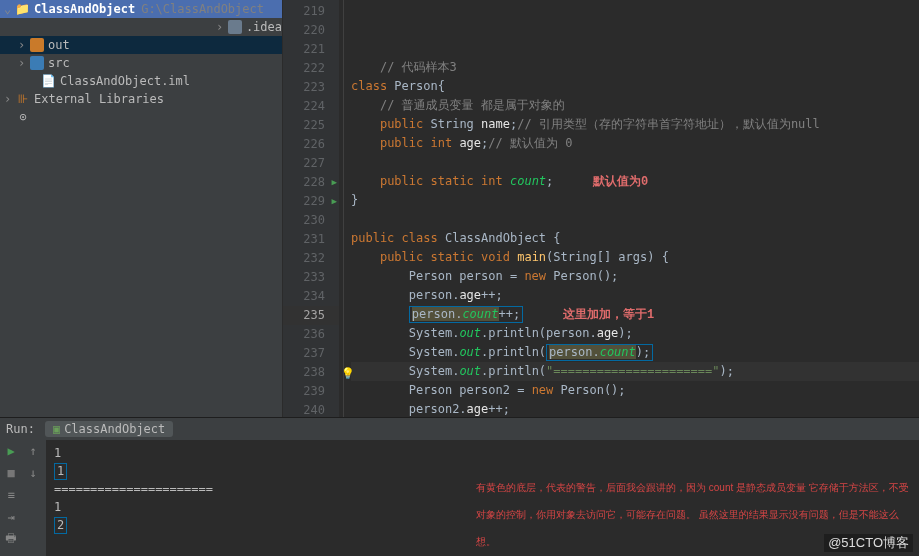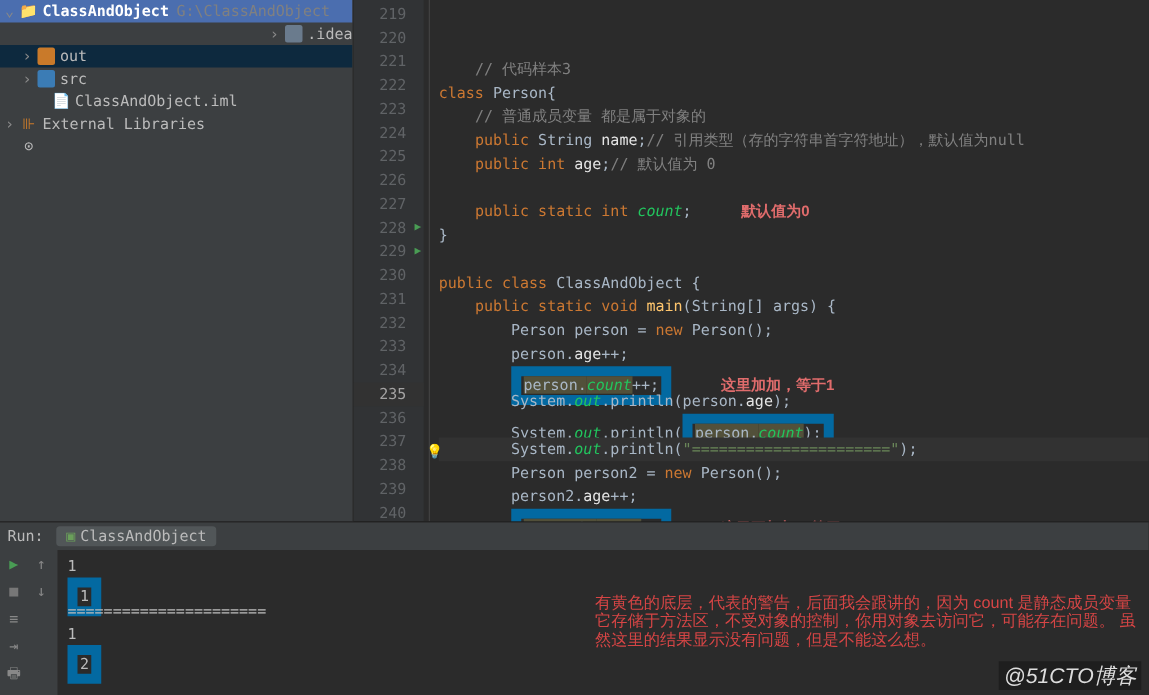--- a/index.html
+++ b/index.html
@@ -49,33 +49,33 @@
       width: 56px;
       background: #313335;
       text-align: right;
       color: #606366;
       padding-top: 2px;
       flex-shrink: 0;
     }
     .gutter .ln { height: 19px; line-height: 19px; padding-right: 14px; position: relative; }
     .gutter .ln.active { background: #323232; color: #a4a3a3; }
     .gutter .play::after { content: "▶"; color: #499c54; position: absolute; right: 2px; font-size: 9px; }
-    .code { flex: 1; padding-top: 4px; padding-left: 12px; white-space: pre; position: relative; }
+    .code { flex: 1; padding-top: 16px; padding-left: 12px; white-space: pre; position: relative; }
     .code .line { height: 19px; line-height: 19px; position: relative; }
     .code .line.active { background: #323232; }
     .bulb { position: absolute; left: -10px; top: 2px; color: #e8bf6a; font-size: 11px; }
     .border-line { position: absolute; left: 4px; top: 0; bottom: 0; width: 1px; background: #404040; }
     .kw { color: #cc7832; }
     .str { color: #6a8759; }
     .cmt { color: #808080; }
     .fld { color: #e5e5e5; }
     .fldit { color: #22c55e; font-style: italic; }
     .fn { color: #ffc66d; }
-    .anno-red { color: #e06c6c; font-weight: bold; margin-left: 18px; font-family: Liberation Sans, sans-serif; }
-    .box-red { border: 8px solid #0369a1; padding: 0 2px; display: inline-block; line-height: 15px; }
+    .anno-red { color: #e06c6c; font-weight: bold; margin-left: 18px; font-family: Liberation Mono, monospace; }
+    .box-red { border: 1px solid #0369a1; padding: 0 2px; display: inline-block; line-height: 15px; }
     .warn-hl { background: #52503a; }
     .bottom {
       height: 139px;
       background: #2b2b2b;
       border-top: 1px solid #1e1e1e;
       display: flex;
       flex-direction: column;
     }
     .run-tab {
       height: 22px;
@@ -89,33 +89,32 @@
     .run-gutter { width: 46px; background: #3c3f41; }
     .run-gutter .btn { width: 22px; height: 22px; display: flex; align-items: center; justify-content: center; color: #888; font-size: 12px; }
     .run-gutter-col2 { position: absolute; left: 22px; top: 0; }
     .console { flex: 1; padding: 4px 8px; color: #bbbbbb; line-height: 18px; position: relative; }
     .console .out { height: 18px; }
     .red-note {
       position: absolute;
       left: 430px; top: 34px;
       color: #d64545;
       font-family: "Microsoft YaHei", sans-serif;
-      font-size: 13px;
-      line-height: 15px;
+      font-size: 10px;
+      line-height: 27px;
       width: 440px;
     }
     .watermark {
       position: absolute;
       right: 6px; bottom: 4px;
       color: #dddddd;
       background: rgba(0,0,0,0.3);
       font-family: "Microsoft YaHei", sans-serif;
-      font-size: 17px;
+      font-size: 13px;
       padding: 0 4px;
-      font-style: italic;
     }
   </style>
 </head>
 <body>
 
 <div class="top">
   <div class="sidebar">
     <div class="tree-row root">
       <span class="arrow open"></span>
       <span class="ico">📁</span>

